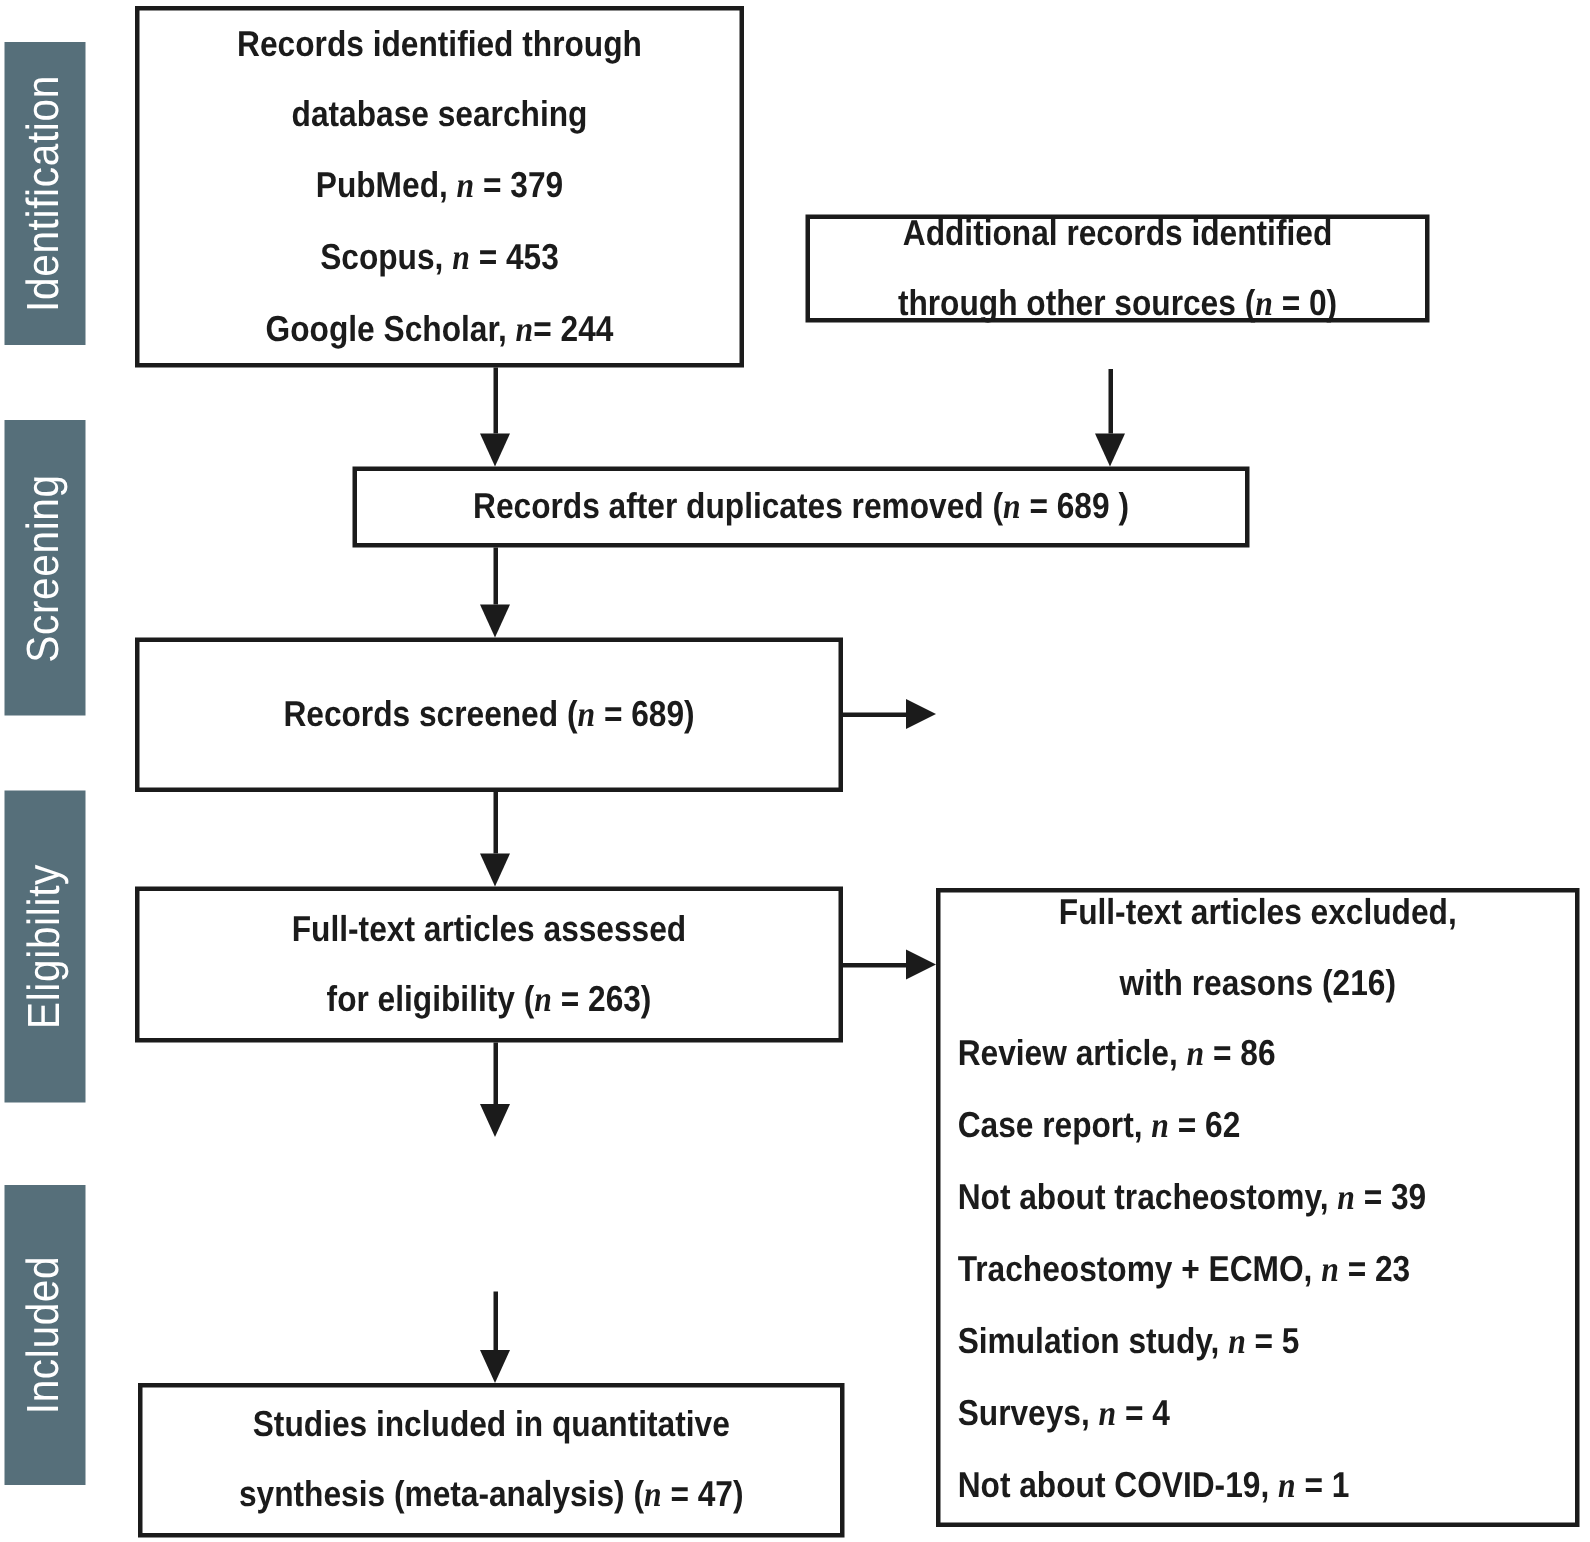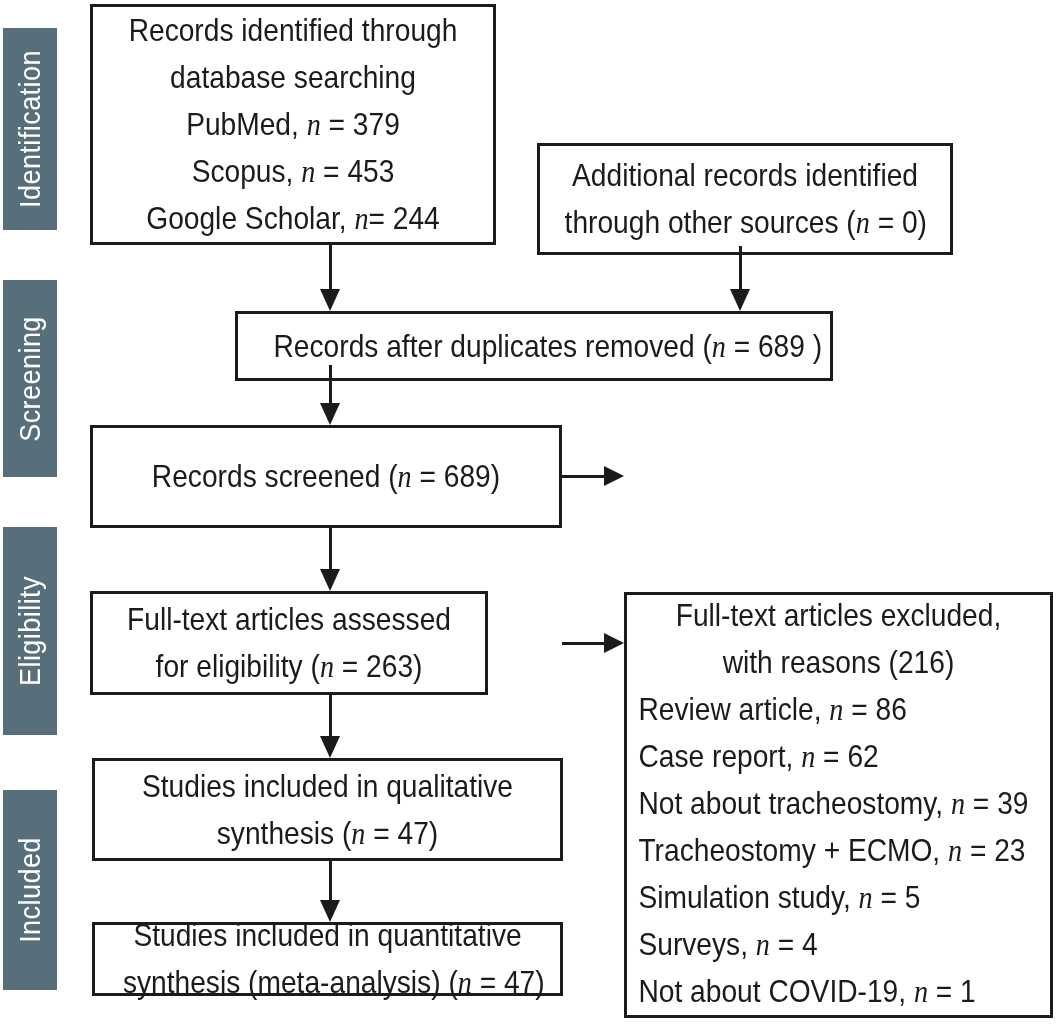--- a/index.html
+++ b/index.html
@@ -44,49 +44,50 @@
   #stage-included       { top: 790px; height: 200px; }
 
   
   .box {
     position: absolute;
     border: 3px solid var(--line_color);
     background: var(--box_background);
     display: flex;
     flex-direction: column;
     justify-content: center;
-    font-size: 32px;
+    font-size: 24px;
     line-height: 47px;
+    font-weight: bold;
   }
   .line {
     display: block;
     text-align: center;
     white-space: nowrap;
     transform: scaleX(0.88);
     transform-origin: 50% 50%;
   }
   .line.left {
     text-align: left;
     padding-left: 13px;
     transform-origin: 0 50%;
   }
   .nvar {
     font-style: italic;
     font-family: "Liberation Serif", "DejaVu Serif", serif;
   }
 
   #box-identified    { left: 90px;  top: 4px;   width: 406px; height: 241px; }
-  #box-additional    { left: 537px; top: 143px; width: 416px; height: 112px; }
-  #box-dedup         { left: 235px; top: 311px; width: 598px; height: 70px;  }
+  #box-additional    { left: 537px; top: 143px; width: 416px; height: 72px; }
+  #box-dedup         { left: 235px; top: 311px; width: 598px; height: 54px; justify-content: flex-end;  }
   #box-screened      { left: 90px;  top: 425px; width: 472px; height: 103px; justify-content: center; }
   #box-excluded-ta   { left: 624px; top: 423px; width: 432px; height: 105px; }
-  #box-fulltext      { left: 90px;  top: 591px; width: 398px; height: 104px; }
+  #box-fulltext      { left: 90px;  top: 591px; width: 472px; height: 104px; }
   #box-ft-excluded   { left: 624px; top: 592px; width: 429px; height: 426px; justify-content: flex-end; padding-top: 1px; }
   #box-qualitative   { left: 92px;  top: 758px; width: 471px; height: 103px; }
-  #box-quantitative  { left: 92px;  top: 922px; width: 471px; height: 74px; }
+  #box-quantitative  { left: 92px;  top: 922px; width: 471px; height: 103px; }
 
   
   .varrow {
     position: absolute;
     width: 20px;
     display: flex;
     flex-direction: column;
     align-items: center;
   }
   .varrow .shaft { width: 3px; flex: 1; background: var(--line_color); }
@@ -169,24 +170,20 @@
     <div class="line">with reasons (216)</div>
     <div class="line left">Review article, <i class="nvar">n</i> = 86</div>
     <div class="line left">Case report, <i class="nvar">n</i> = 62</div>
     <div class="line left">Not about tracheostomy, <i class="nvar">n</i> = 39</div>
     <div class="line left">Tracheostomy + ECMO, <i class="nvar">n</i> = 23</div>
     <div class="line left">Simulation study, <i class="nvar">n</i> = 5</div>
     <div class="line left">Surveys, <i class="nvar">n</i> = 4</div>
     <div class="line left">Not about COVID-19, <i class="nvar">n</i> = 1</div>
   </div>
 
-  <div class="box" id="box-qualitative">
-    <div class="line">Studies included in qualitative</div>
-    <div class="line">synthesis (<i class="nvar">n</i> = 47)</div>
-  </div>
 
   <div class="box" id="box-quantitative">
     <div class="line">Studies included in quantitative</div>
     <div class="line">synthesis (meta-analysis) (<i class="nvar">n</i> = 47)</div>
   </div>
 
   <div class="varrow" id="arrow-identified-dedup">
     <div class="shaft"></div>
     <div class="head"></div>
   </div>

